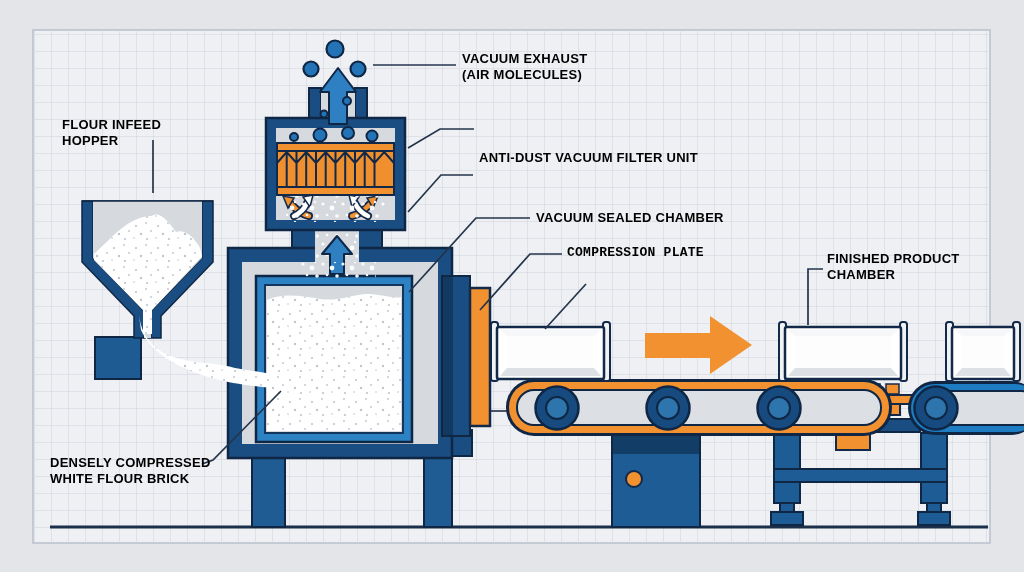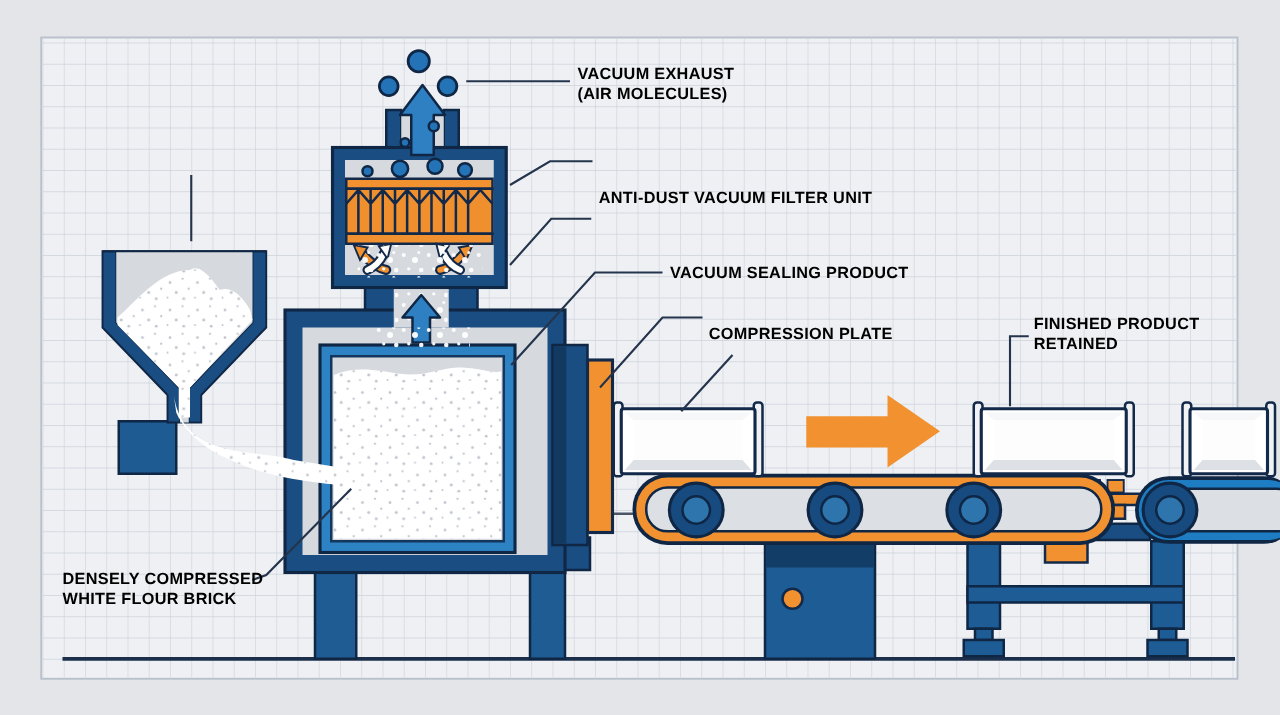--- a/index.html
+++ b/index.html
@@ -227,35 +227,39 @@
     <path d="M408,148 L440,129 H474"></path>
     <path d="M408,212 L441,175 H473"></path>
     <path d="M409,292 L476,218 H530"></path>
     <path d="M480,310 L530,254 H562"></path>
     <path d="M545,329 L586,284"></path>
     <path d="M823,269 H808 V325"></path>
     <path d="M202,464 L213,460 L281,391"></path>
   </g>
 </svg>
 
+  <div class="lbl" style="left:62px;top:117px;">
+    <div>FLOUR INFEED</div>
+    <div>HOPPER</div>
+  </div>
   <div class="lbl" style="left:462px;top:51px;">
     <div>VACUUM EXHAUST</div>
     <div>(AIR MOLECULES)</div>
   </div>
   <div class="lbl" style="left:479px;top:122px;margin-top:28px;">
     <div>ANTI-DUST VACUUM FILTER UNIT</div>
   </div>
   <div class="lbl" style="left:536px;top:210px;">
-    <div>VACUUM SEALING PRODUCT</div>
-  </div>
-  <div class="lbl" style="left:567px;top:259px;">
+    <div>VACUUM SEALED CHAMBER</div>
+  </div>
+  <div class="lbl" style="left:567px;top:245px;font-family:Liberation Mono, monospace;">
     <div>COMPRESSION PLATE</div>
   </div>
   <div class="lbl" style="left:827px;top:251px;">
     <div>FINISHED PRODUCT</div>
-    <div>RETAINED</div>
+    <div>CHAMBER</div>
   </div>
   <div class="lbl center" style="left:50px;top:455px;width:150px;">
     <div>DENSELY COMPRESSED</div>
     <div>WHITE FLOUR BRICK</div>
   </div>
 
 </div>
 
 </body></html>

